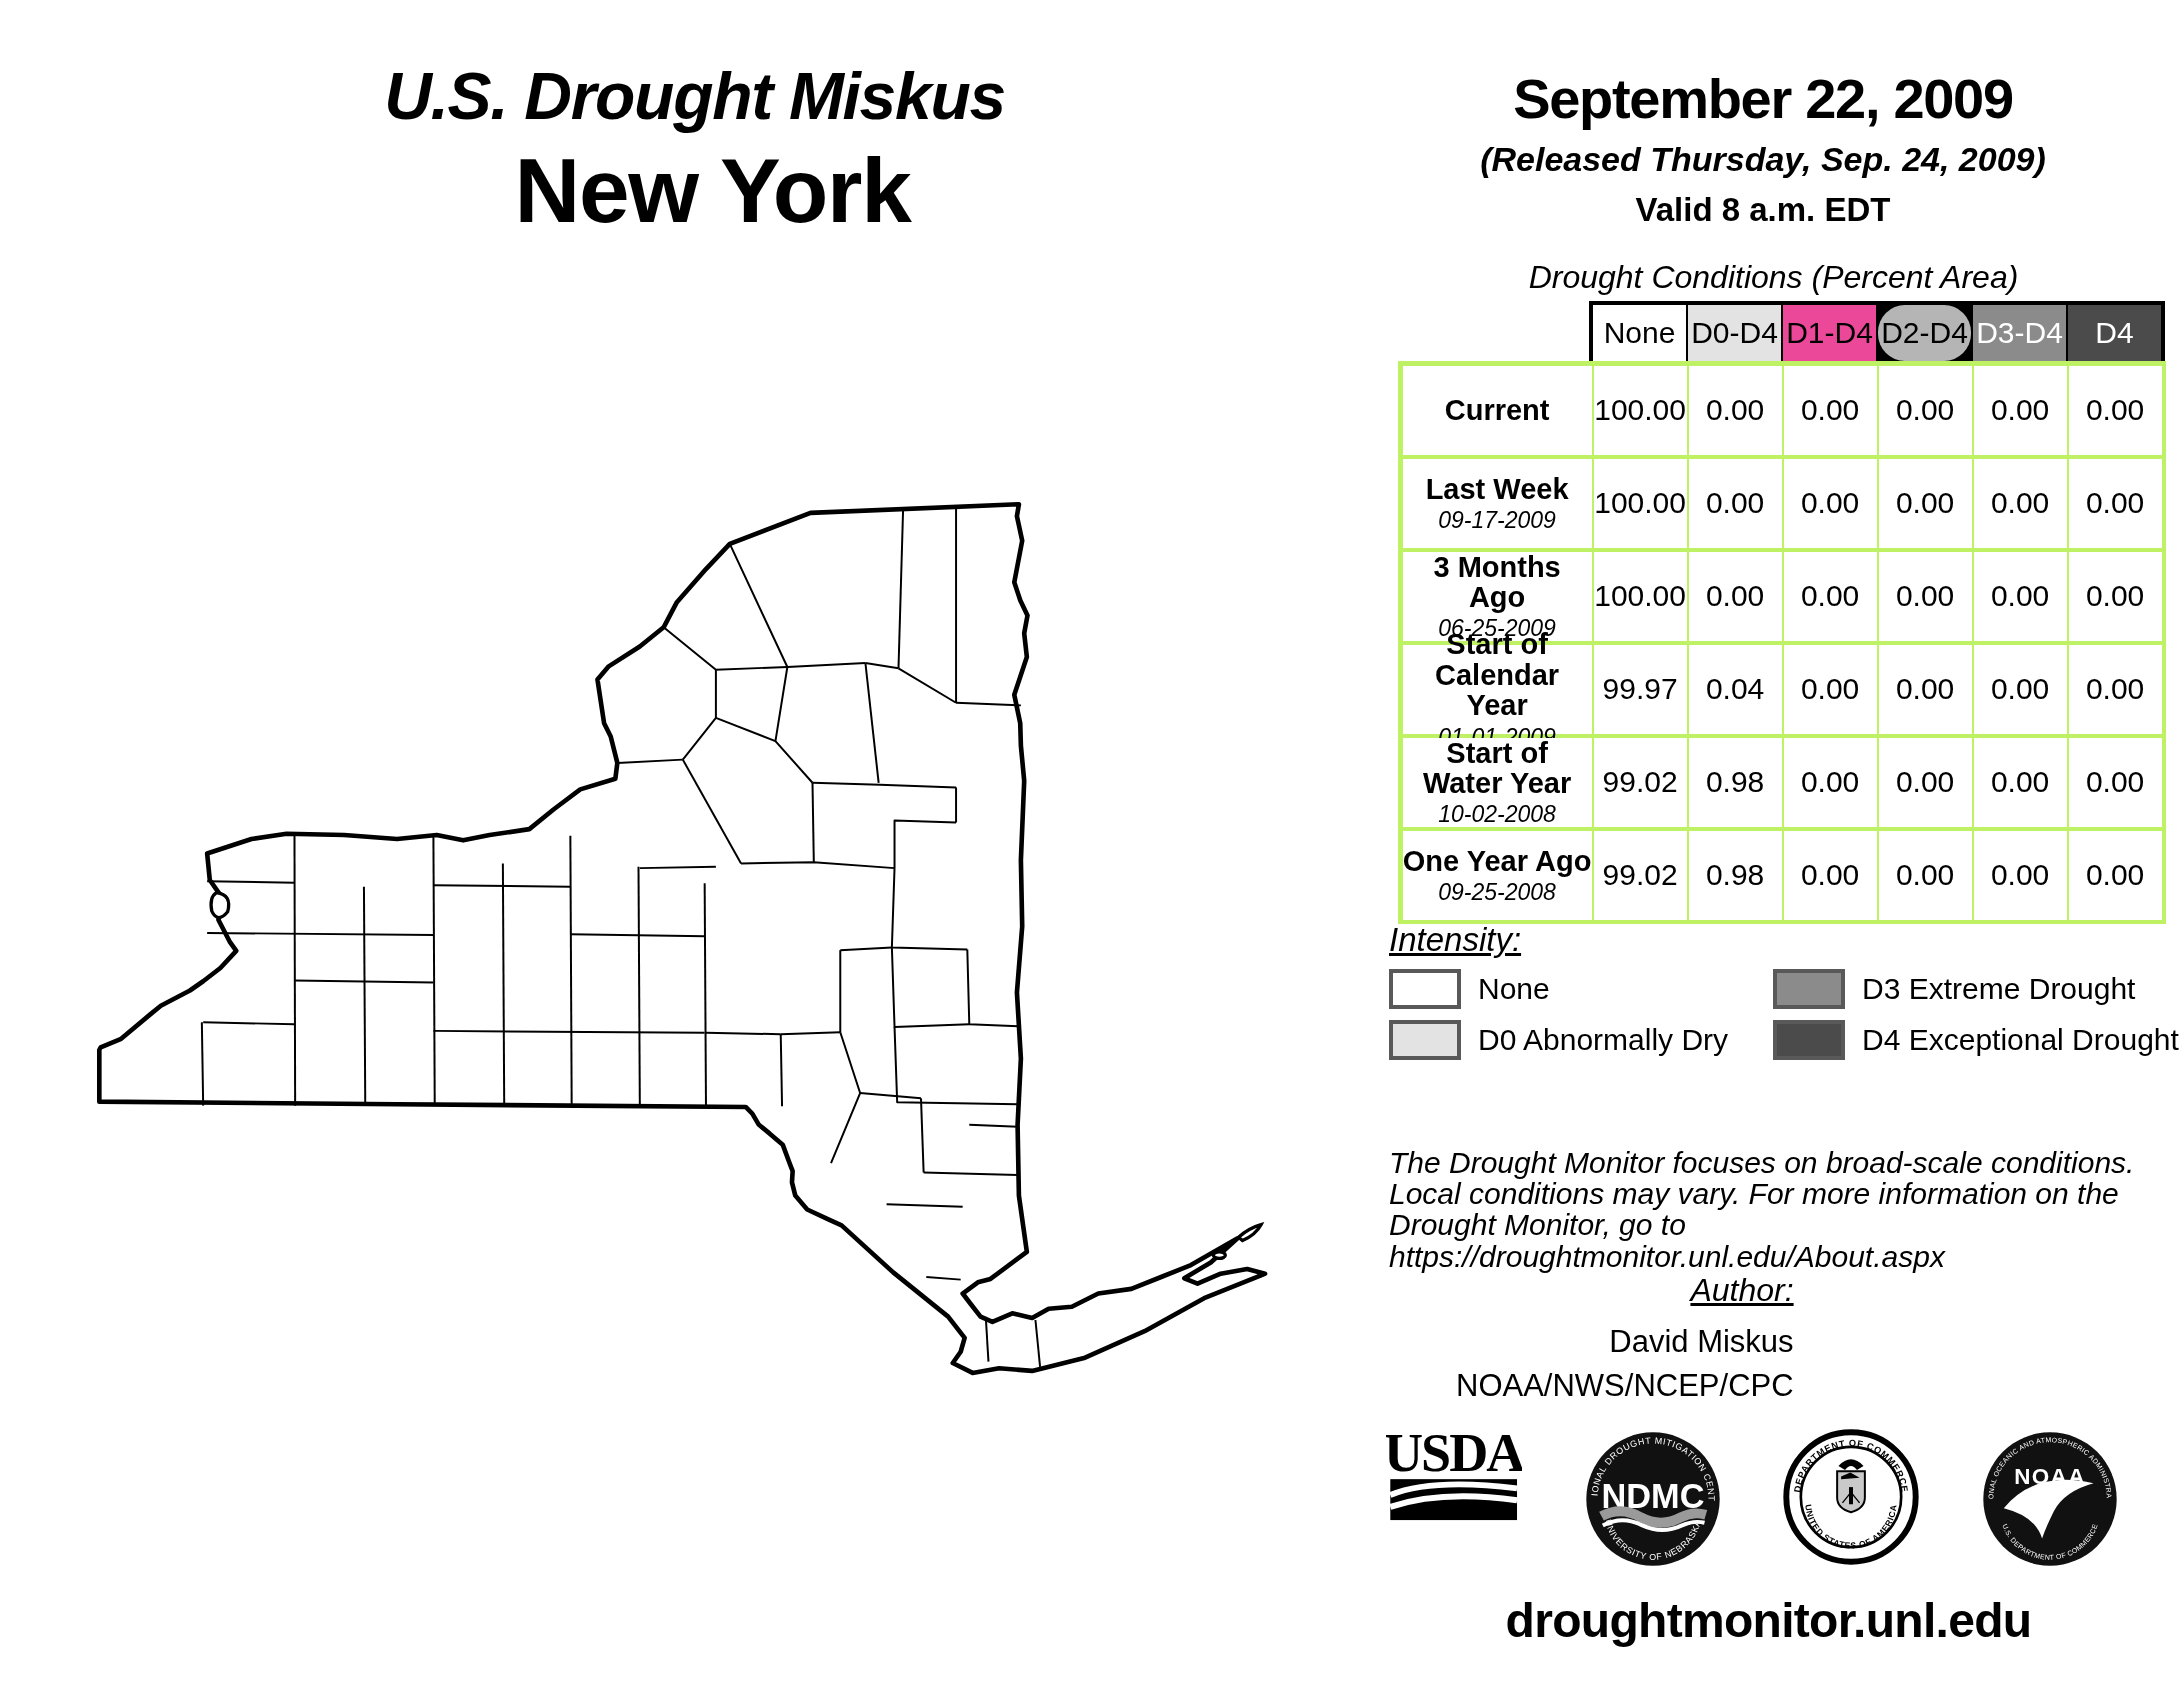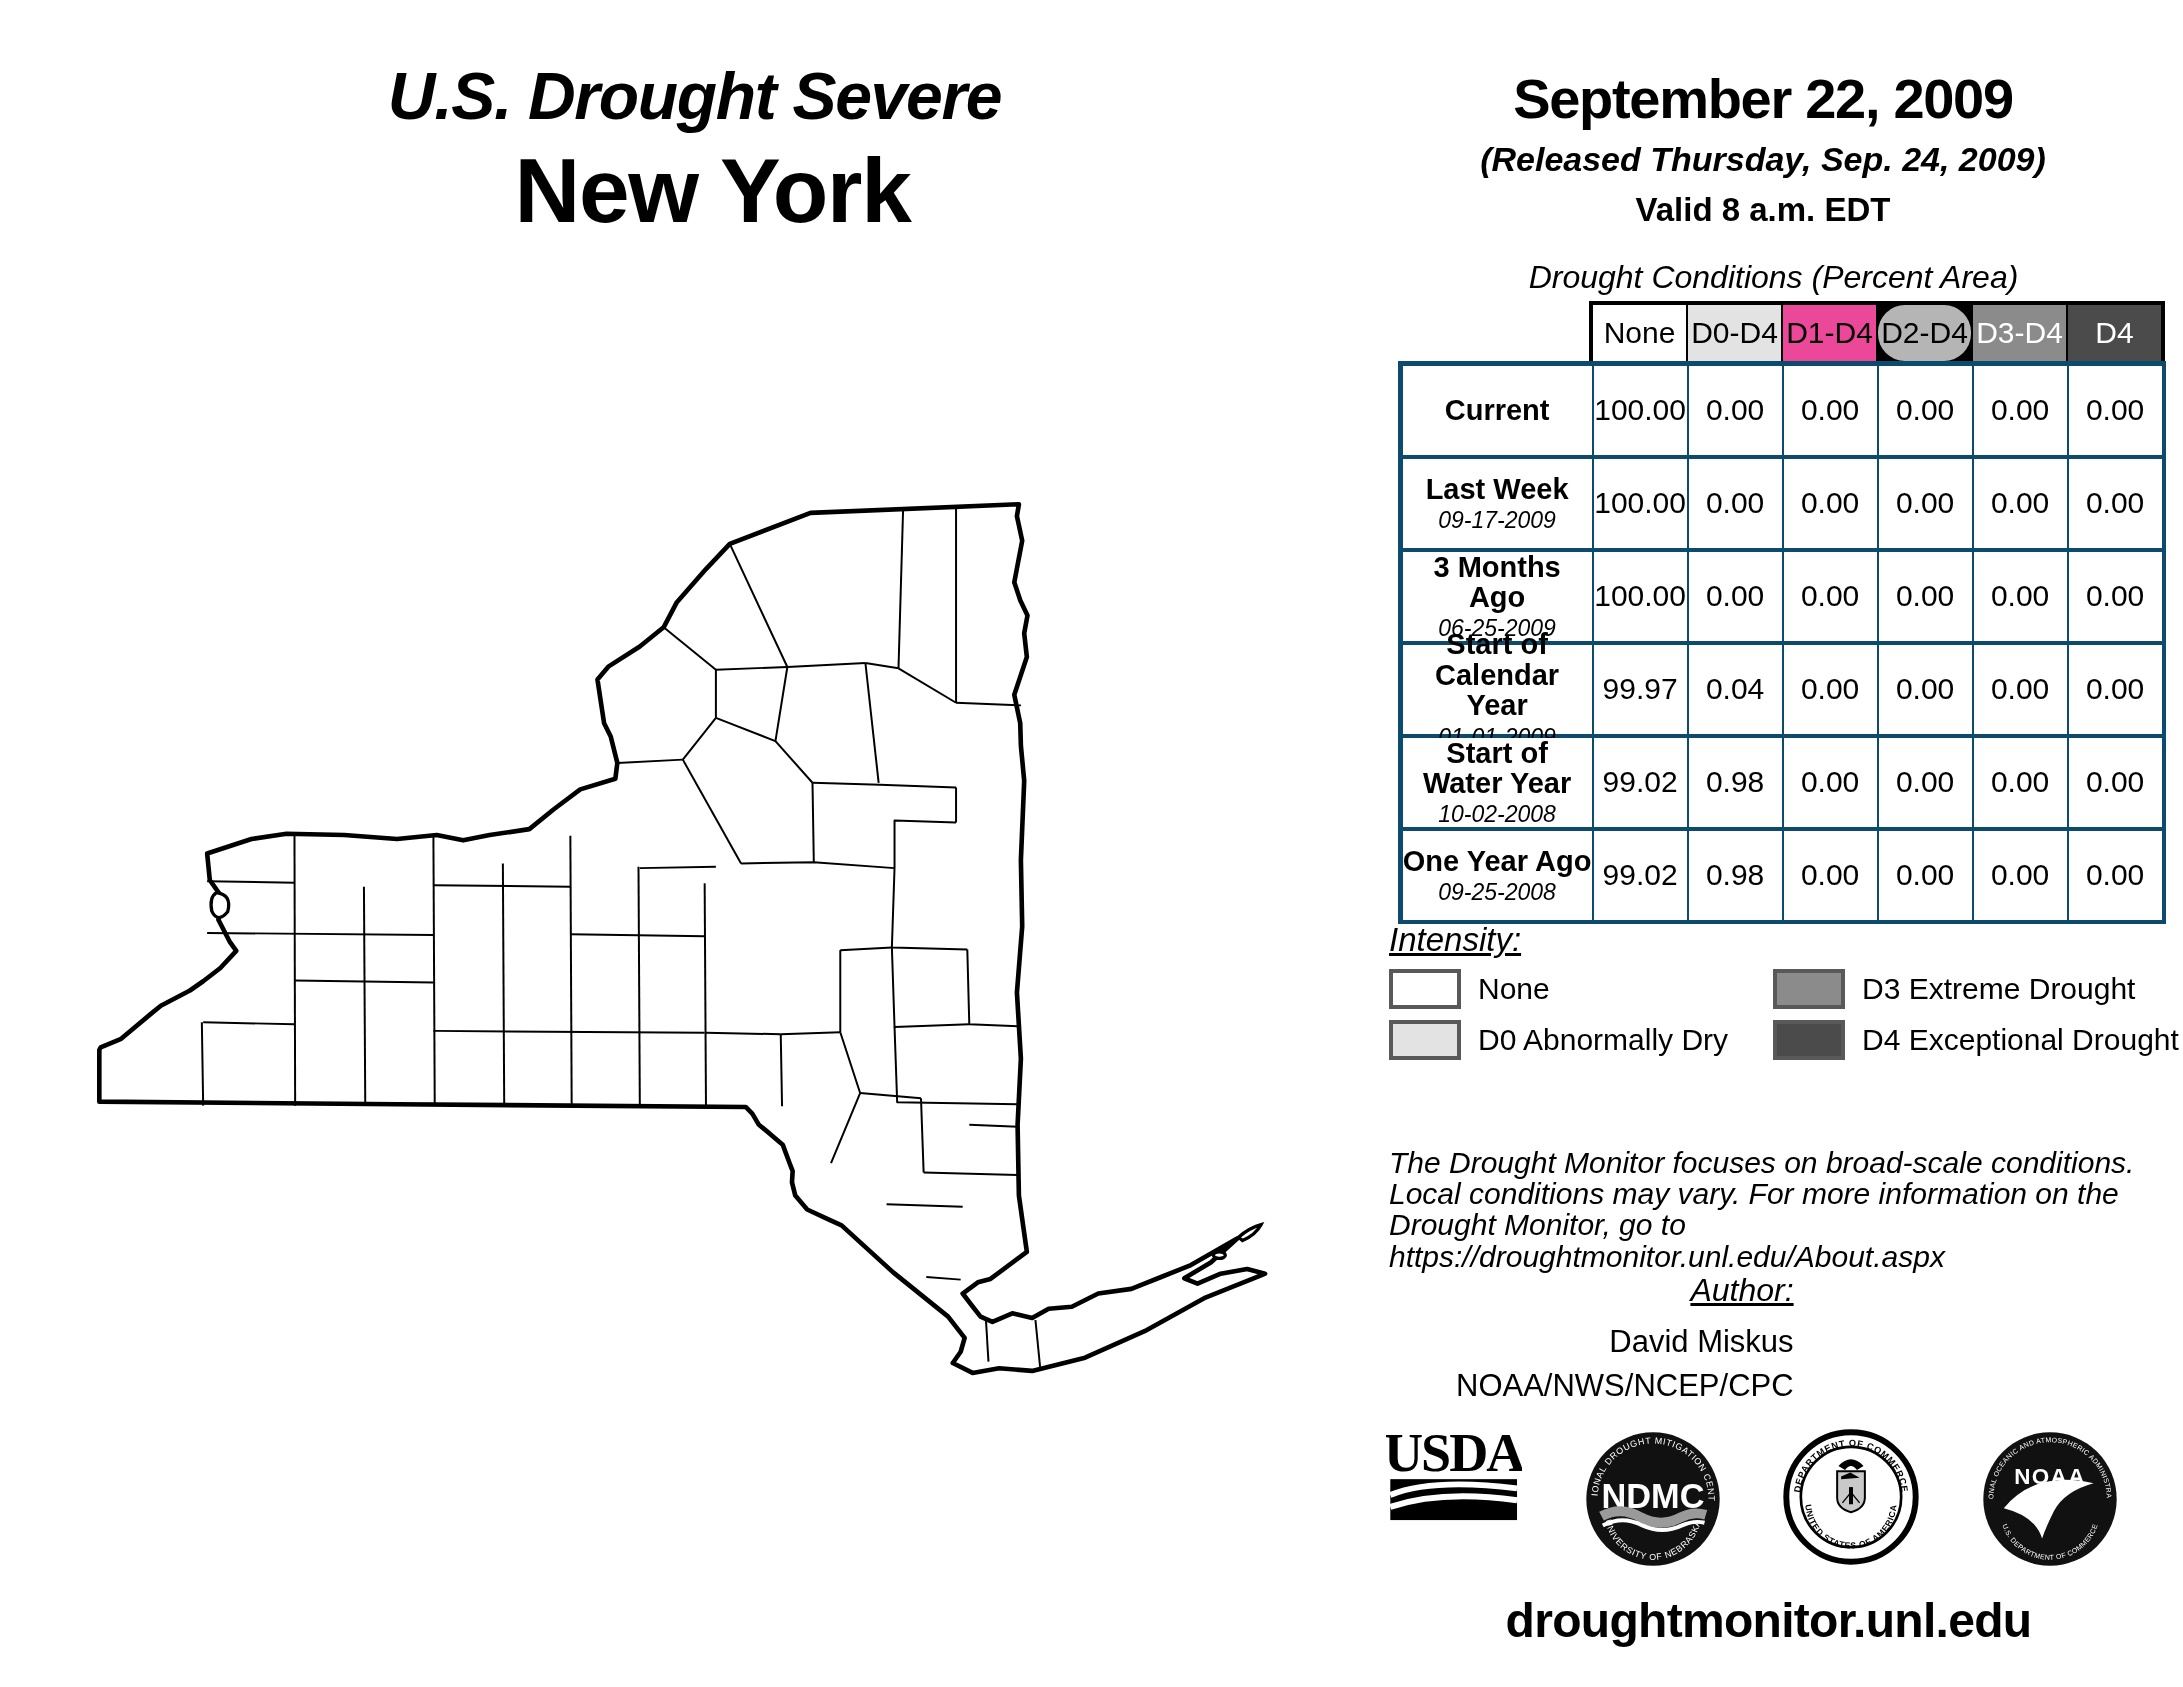--- a/index.html
+++ b/index.html
@@ -13,21 +13,21 @@
   #right-head{left:1386px;top:66px;width:754px;text-align:center;}
   #date-line{font-size:56px;font-weight:bold;letter-spacing:-1.3px;}
   #released-line{font-size:34px;font-weight:bold;font-style:italic;margin-top:9.3px;}
   #valid-line{font-size:33px;font-weight:bold;margin-top:12px;}
 
   
   #table-title{left:1398px;top:259px;width:751px;text-align:center;font-size:32px;font-style:italic;}
   #drought-table-header{left:1589px;top:301px;background:#000;display:grid;
      grid-template-columns:repeat(6,93px);column-gap:2px;padding:4px 4px 0 4px;}
   #drought-table-header .hcell{height:56px;display:flex;align-items:center;justify-content:center;font-size:30px;}
-  #drought-table-body{left:1398px;top:361px;background:#0c4a6e;display:grid;
+  #drought-table-body{left:1398px;top:361px;background:#bef264;display:grid;
      grid-template-columns:189px repeat(6,93px);grid-auto-rows:89px;column-gap:2px;row-gap:4px;padding:4.6px;}
   .cell{background:#fff;display:flex;align-items:center;justify-content:center;font-size:30px;}
   .rowlabel{flex-direction:column;text-align:center;line-height:1.05;}
   .rowlabel .lbl{font-weight:bold;font-size:29px;}
   .rowlabel .dt{font-style:italic;font-size:23px;margin-top:4px;}
 
   
   #legend-title{left:1389px;top:921px;font-size:33px;font-style:italic;text-decoration:underline;}
   .legend-col{top:967px;}
   #legend-col-0{left:1389px;}
@@ -48,21 +48,21 @@
   #site-url{left:1398px;top:1593px;width:741px;text-align:center;font-size:48px;font-weight:bold;letter-spacing:-0.7px;}
 
   
   #map-wrap{left:53px;top:473px;width:1257px;height:953px;}
   svg{display:block;}
 </style>
 </head>
 <body>
 
 <div class="abs" id="left-head">
-  <div id="main-title">U.S. Drought Severe</div>
+  <div id="main-title">U.S. Drought Miskus</div>
   <div id="state-title">New York</div>
 </div>
 
 <div class="abs" id="right-head">
   <div id="date-line">September 22, 2009</div>
   <div id="released-line">(Released Thursday, Sep. 24, 2009)</div>
   <div id="valid-line">Valid 8 a.m. EDT</div>
 </div>
 
 <div class="abs" id="table-title">Drought Conditions (Percent Area)</div>

